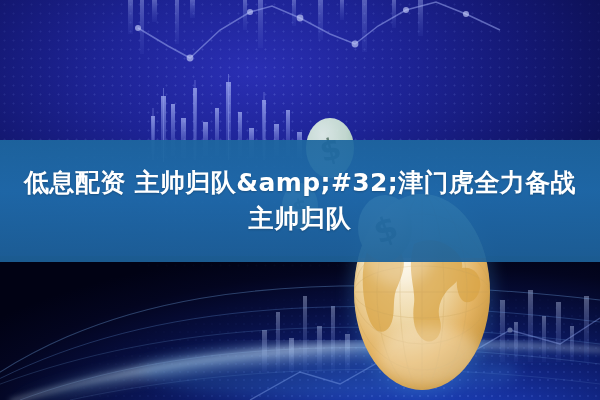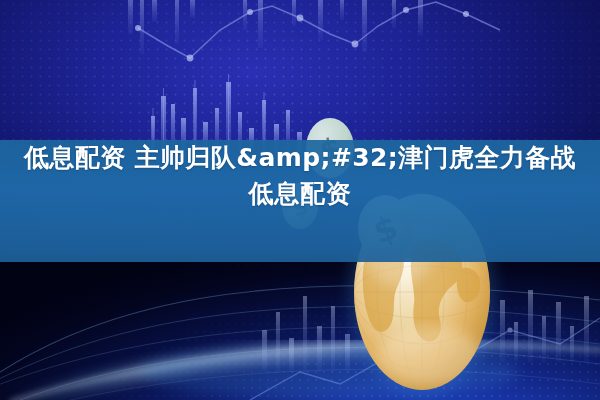--- a/index.html
+++ b/index.html
@@ -65,21 +65,21 @@
   }
 
   .title-wrap {
     position: absolute;
     left: 0; right: 0;
     top: 140px;
     height: 122px;
     display: flex;
     flex-direction: column;
     align-items: center;
-    justify-content: flex-start;
+    justify-content: center;
     text-align: center;
     padding: 0 22px;
     box-sizing: border-box;
   }
   .title-line {
     color: #ffffff;
     font-size: 25px;
     font-weight: 700;
     line-height: 1.44;
     letter-spacing: 0.4px;
@@ -279,16 +279,16 @@
     <g opacity="0.92">
       <ellipse cx="385" cy="228" rx="27" ry="33" fill="url(#coinGrad)"></ellipse>
       <text x="385" y="241" font-size="33" font-family="DejaVu Sans, sans-serif" font-weight="700" fill="#4e6c56" text-anchor="middle" opacity="0.8" transform="rotate(-20 385 228)">$</text>
     </g>
   </svg>
 
   <div class="title-band"></div>
 
   <div class="title-wrap">
     <div class="title-line l1">低息配资 主帅归队&amp;amp;#32;津门虎全力备战</div>
-    <div class="title-line l2">低息配资</div>
+    <div class="title-line l2">主帅归队</div>
   </div>
 
 </div>
 
 </body></html>

